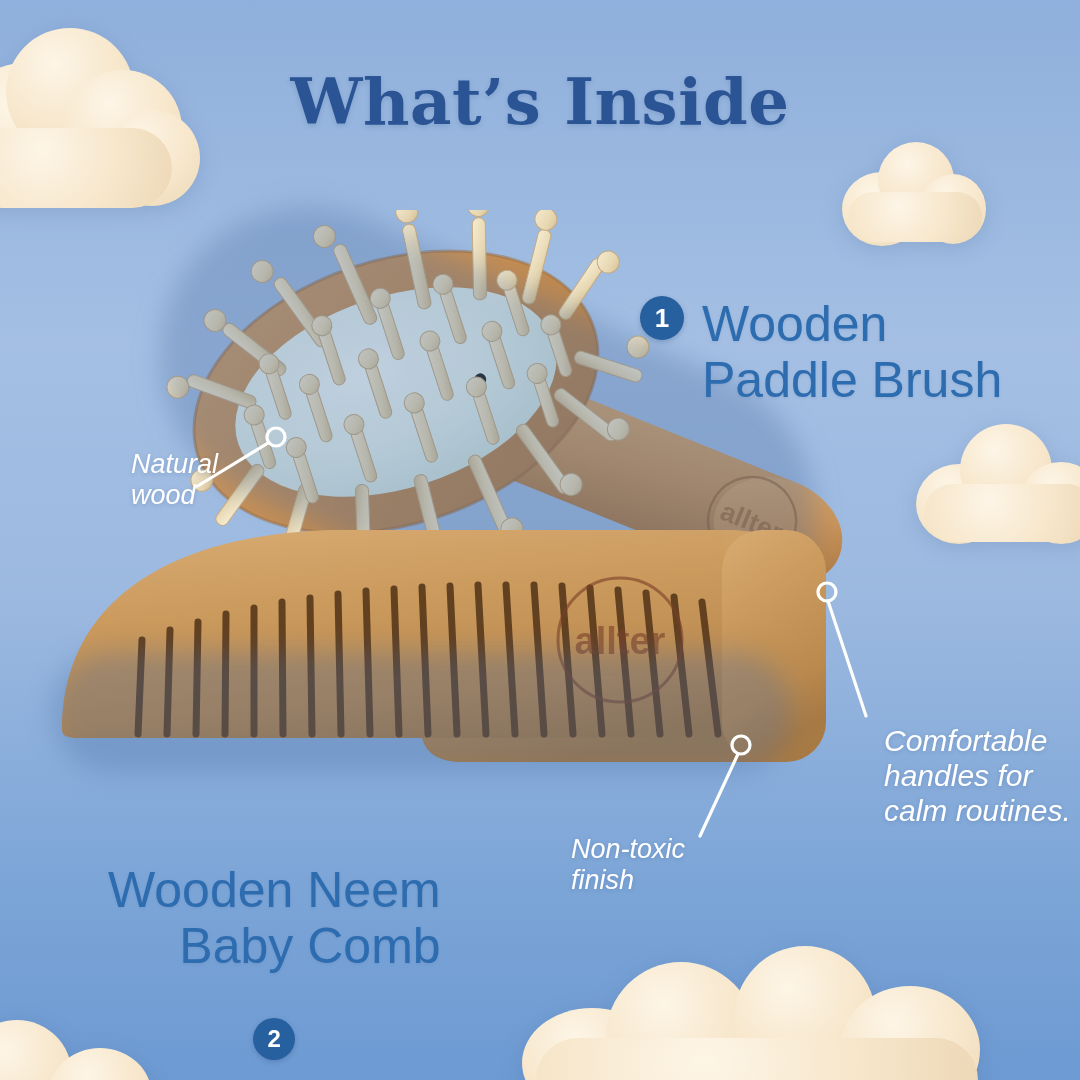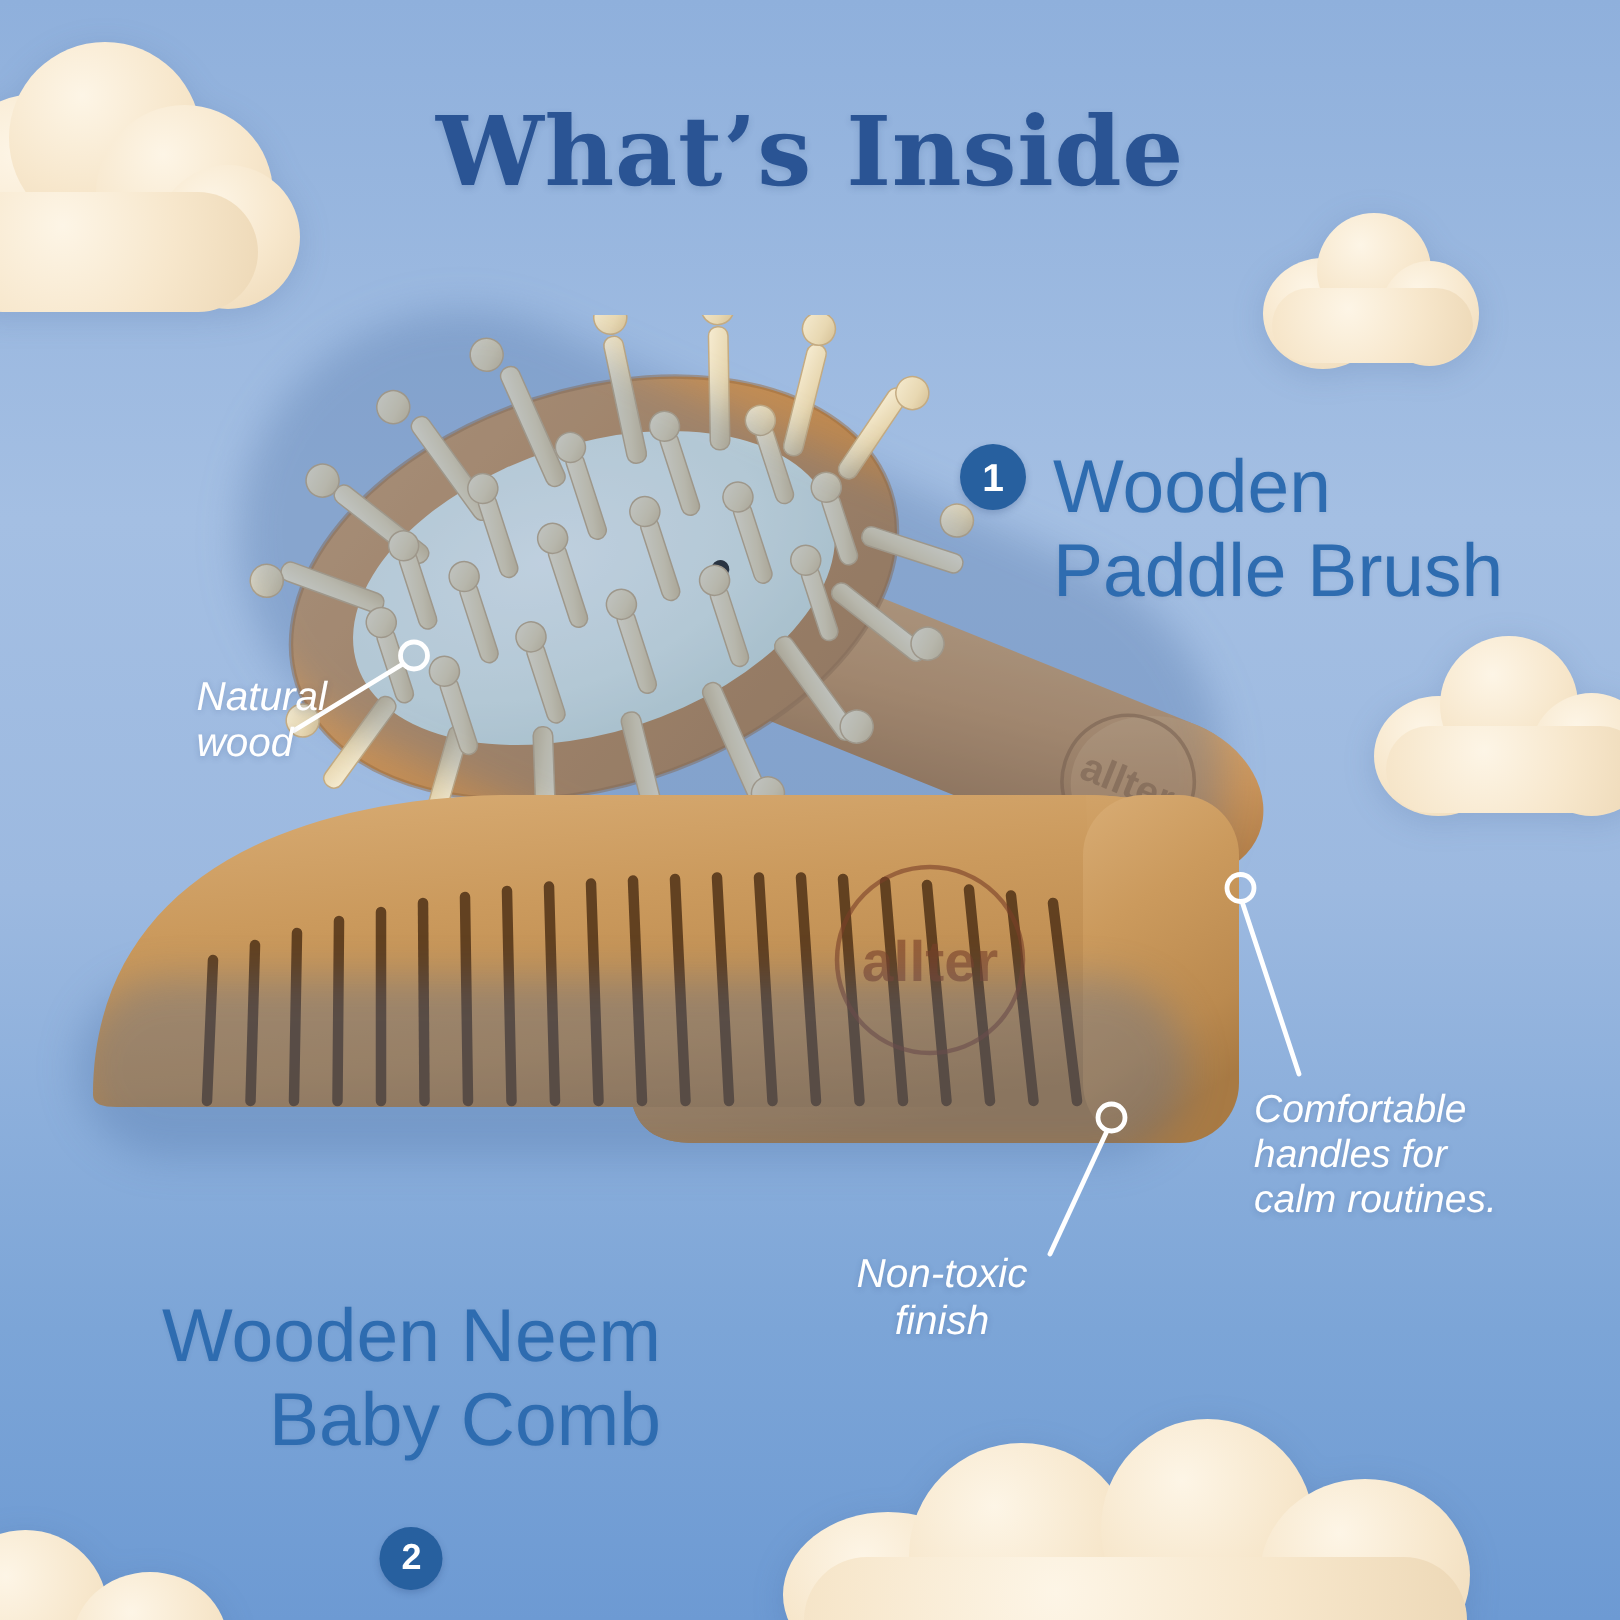--- a/index.html
+++ b/index.html
@@ -45,22 +45,22 @@
   #label-1{left:640px;top:296px;}
   #label-2{left:108px;top:862px;flex-direction:column;}
   #label-2 .numtext{text-align:right;}
   #label-2 .badge{width:42px;height:42px;font-size:24px;align-self:center;margin-top:26px;}
 
   
   .callout{position:absolute;color:#ffffff;font-style:italic;
     font-size:27px;line-height:1.16;white-space:pre-line;
     text-shadow:0 1px 4px rgba(40,70,120,.22);}
   #call-natural{left:84px;top:449px;margin-left:47px;}
-  #call-comfort{left:836px;top:724px;font-size:26px;}
-  #call-nontoxic{left:571px;top:834px;text-align:center;}
+  #call-comfort{left:884px;top:724px;font-size:30px;}
+  #call-nontoxic{left:571px;top:834px;}
 
   svg.leaders{position:absolute;left:0;top:0;width:1080px;height:1080px;
     pointer-events:none;}
 
   
   #brush{position:absolute;left:128px;top:210px;width:810px;height:420px;}
   #comb{position:absolute;left:34px;top:512px;width:810px;height:300px;}
   .prodshadow{position:absolute;border-radius:50%;
     background:rgba(70,105,160,.30);filter:blur(13px);}
 </style>

